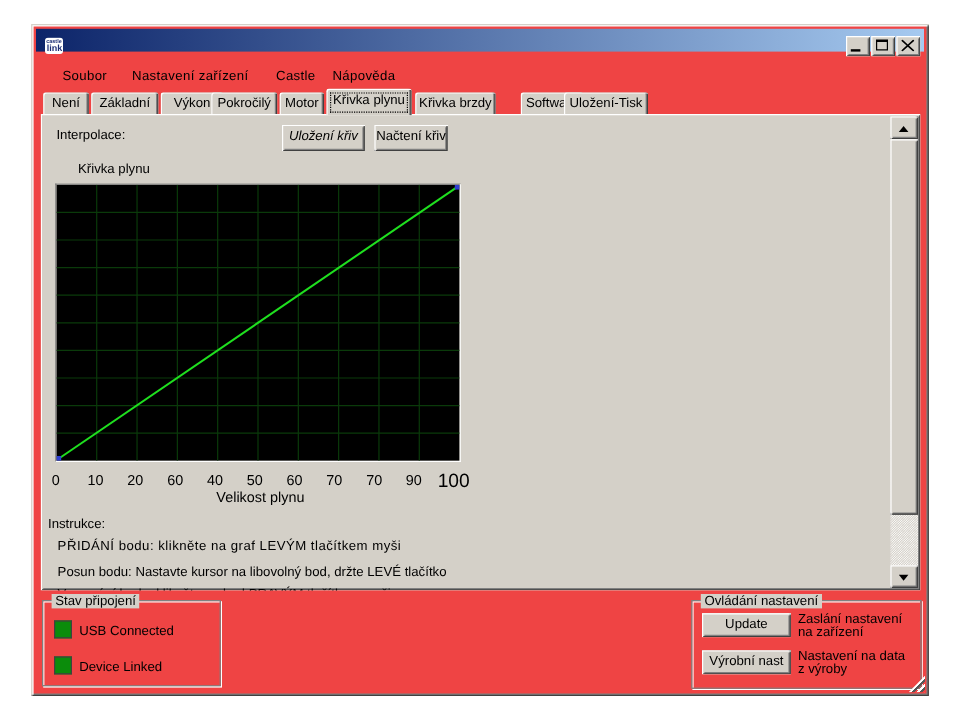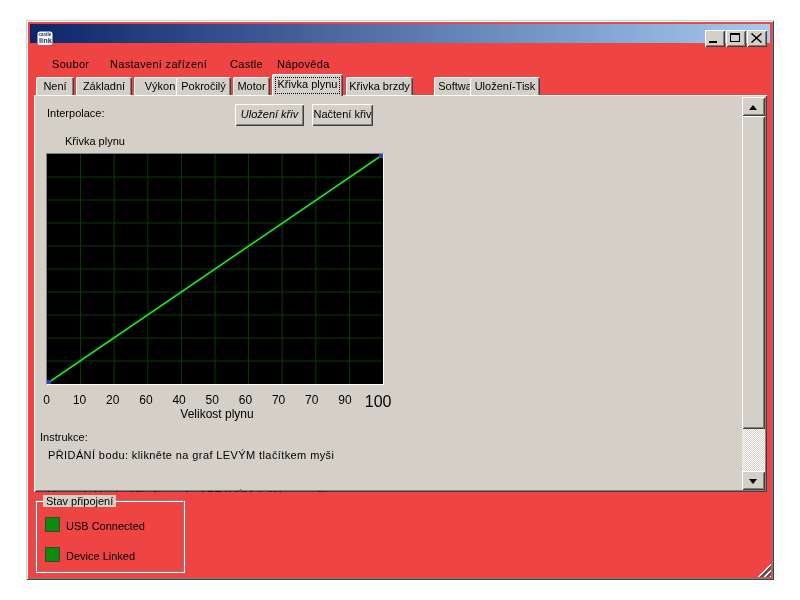--- a/index.html
+++ b/index.html
@@ -113,36 +113,44 @@
     <div class="abs" style="left:178.3px; top:298px; transform:translateX(-50%); font-size:12px;">50</div>
     <div class="abs" style="left:211.4px; top:298px; transform:translateX(-50%); font-size:12px;">60</div>
     <div class="abs" style="left:244.6px; top:298px; transform:translateX(-50%); font-size:12px;">70</div>
     <div class="abs" style="left:277.8px; top:298px; transform:translateX(-50%); font-size:12px;">70</div>
     <div class="abs" style="left:310.9px; top:298px; transform:translateX(-50%); font-size:12px;">90</div>
     <div class="abs" style="left:344.1px; top:298px; transform:translateX(-50%); font-size:16px;">100</div>
     <div class="abs" style="left:183px; top:312px; transform:translateX(-50%); font-size:12px;">Velikost plynu</div>
 
     <div class="abs" style="left:6px; top:336px;">Instrukce:</div>
     <div class="abs" style="left:14px; top:354px; letter-spacing:0.4px;">PŘIDÁNÍ bodu: klikněte na graf LEVÝM  tlačítkem myši</div>
+    <div class="abs" style="left:14px; top:376px;">Posun bodu: Nastavte kursor na libovolný bod, držte LEVÉ tlačítko</div>
     <div class="abs" style="left:14px; top:394px;">Vymazání bodu: klikněte na bod PRAVÝM tlačítkem myši</div>
 
     <div class="dither abs" style="left:708px; top:2px; width:23px; height:393px;"></div>
     <div class="btn abs" style="left:708px; top:2px; width:23px; height:19px;">
       <div class="abs" style="left:7px; top:8px; width:0; height:0; border:4.5px solid transparent; border-bottom:5px solid #000; border-top:none;"></div>
     </div>
     <div class="btn abs" style="left:708px; top:21px; width:23px; height:313px;"></div>
     <div class="btn abs" style="left:708px; top:376px; width:23px; height:19px;">
       <div class="abs" style="left:7px; top:8px; width:0; height:0; border:4.5px solid transparent; border-top:5px solid #000; border-bottom:none;"></div>
     </div>
   </div>
 
   <div class="group" style="left:9px; top:480px; width:149px; height:72px;">
     <div class="glabel">Stav připojení</div>
     <div class="grn" style="top:16px;"></div>
     <div class="abs" style="left:30px; top:19px;">USB Connected</div>
     <div class="grn" style="top:46px;"></div>
     <div class="abs" style="left:30px; top:49px;">Device Linked</div>
   </div>
+  <div class="group" style="left:550px; top:480px; width:192px; height:74px;">
+    <div class="glabel">Ovládání nastavení</div>
+    <div class="btn abs" style="left:8px; top:10px; width:74px; height:20px; padding-top:3px;">Update</div>
+    <div class="abs" style="left:88px; top:10px; line-height:11px;">Zaslání nastavení<br>na zařízení</div>
+    <div class="btn abs" style="left:8px; top:41px; width:74px; height:20px; padding-top:3px;">Výrobní nast</div>
+    <div class="abs" style="left:88px; top:41px; line-height:11px;">Nastavení na data<br>z výroby</div>
+  </div>
 
   <div class="abs" style="right:3px; bottom:3px; width:14px; height:14px; z-index:9;
     background-image:repeating-linear-gradient(135deg, transparent 0 1px, #fff 1px 2.5px, #565656 2.5px 4.5px);
     clip-path:polygon(100% 0, 100% 100%, 0 100%);"></div>
 </div>
 
 </body></html>

